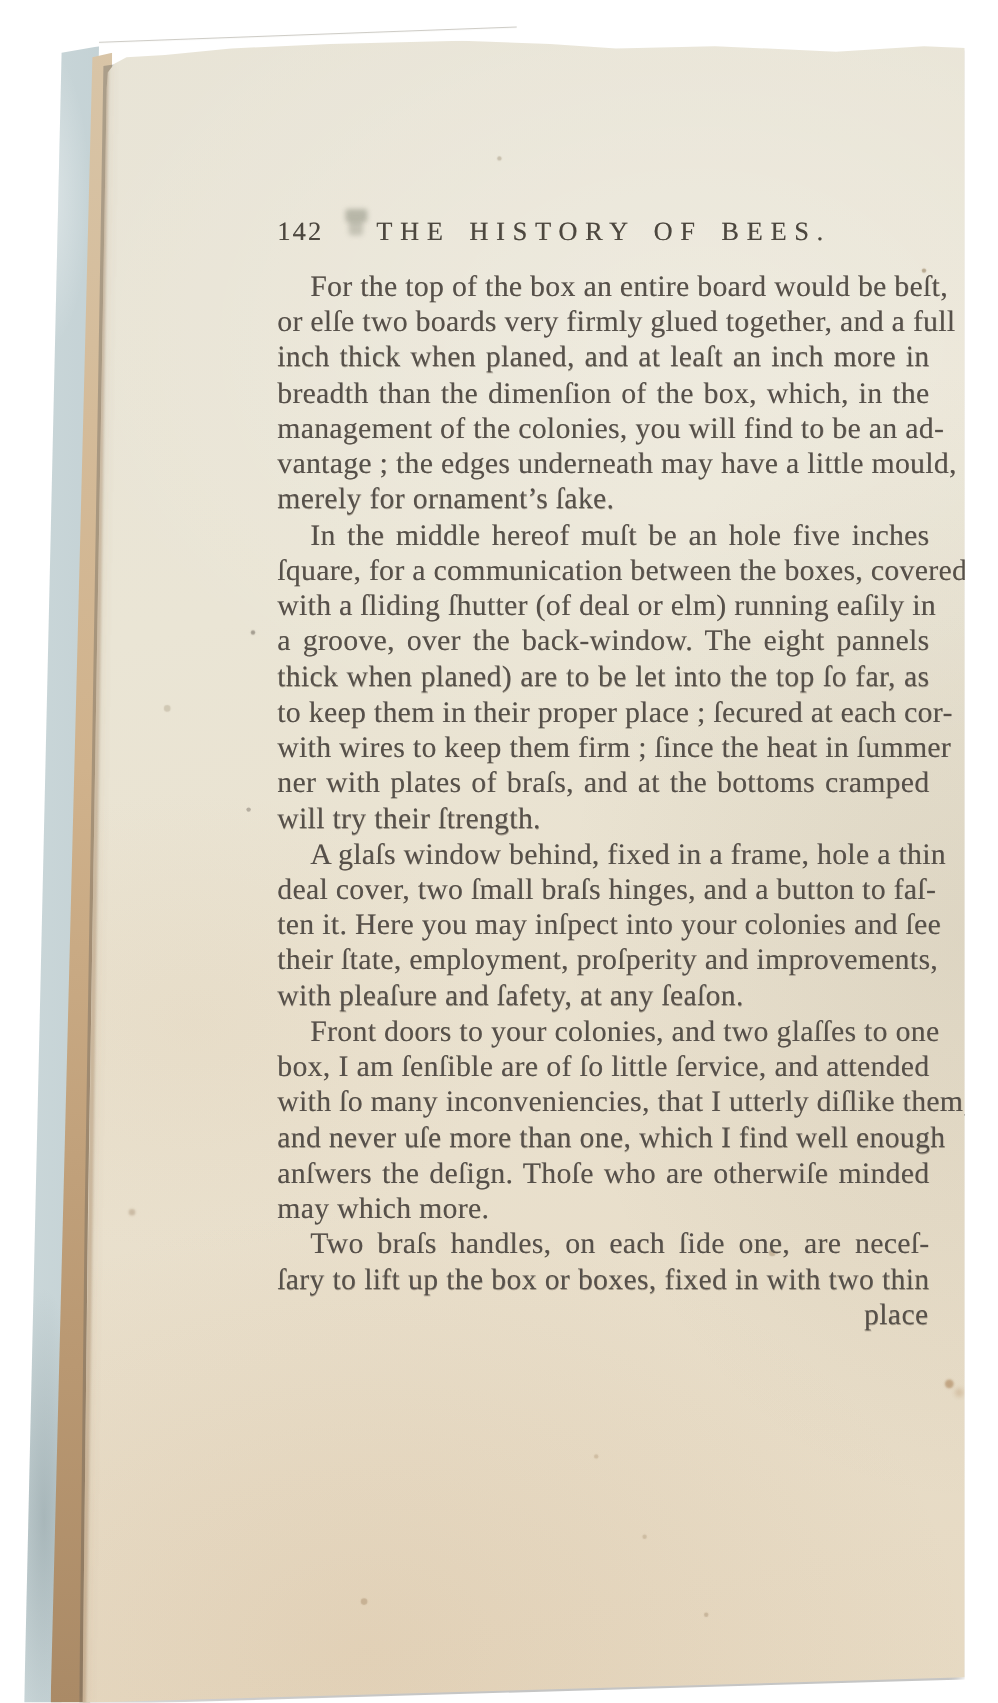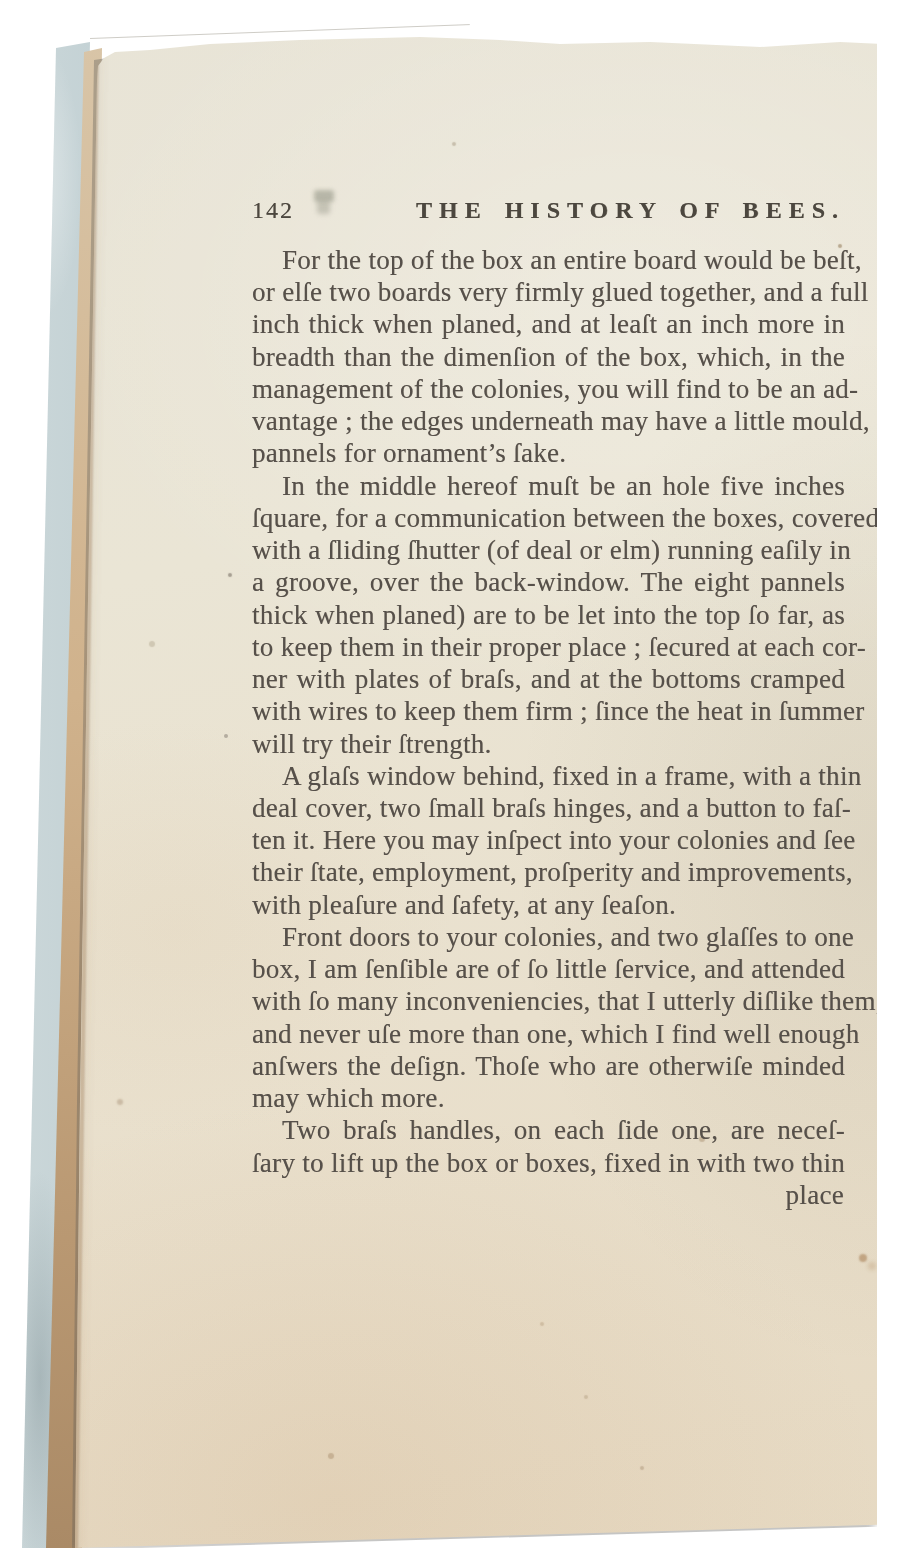--- a/index.html
+++ b/index.html
@@ -67,21 +67,21 @@
   
   .pagehead{position:absolute;left:252px;top:188px;width:593px;display:flex;align-items:baseline;
     color:#4c473f;font-size:24px;line-height:30px;
     text-shadow:.3px .3px .6px rgba(90,80,70,.55);}
   .pagenum{letter-spacing:2px;}
   .smudge{position:relative;width:34px;height:30px;margin-left:14px;}
   .smudge::before{content:"";position:absolute;left:6px;top:2px;width:20px;height:12px;
     background:rgba(108,112,96,.40);filter:blur(2.2px);border-radius:3px;}
   .smudge::after{content:"";position:absolute;left:9px;top:13px;width:13px;height:13px;
     background:rgba(108,112,96,.30);filter:blur(2.5px);border-radius:3px;}
-  .runtitle{flex:1;text-align:right;letter-spacing:7px;word-spacing:4px;font-weight:bold;}
+  .runtitle{flex:1;text-align:left;letter-spacing:7px;word-spacing:4px;}
 
   
   .textblock{position:absolute;left:252px;top:244px;width:593px;
     color:#56504a;font-size:27px;letter-spacing:.3px;
     text-shadow:.3px .3px .6px rgba(95,85,72,.5);}
   .para{margin:0;}
   .line{height:32.24px;line-height:32.24px;white-space:nowrap;
     text-align:justify;text-align-last:justify;}
   .line.first{text-indent:30px;}
   .line.end{text-align-last:left;}
@@ -107,35 +107,35 @@
     </header>
 
     <main class="textblock">
       <div class="para">
         <div class="line first">For the top of the box an entire board would be beſt,</div>
         <div class="line">or elſe two boards very firmly glued together, and a full</div>
         <div class="line">inch thick when planed, and at leaſt an inch more in</div>
         <div class="line">breadth than the dimenſion of the box, which, in the</div>
         <div class="line">management of the colonies, you will find to be an ad-</div>
         <div class="line">vantage ; the edges underneath may have a little mould,</div>
-        <div class="line end">pannels for ornament’s ſake.</div>
+        <div class="line end">merely for ornament’s ſake.</div>
       </div>
       <div class="para">
         <div class="line first">In the middle hereof muſt be an hole five inches</div>
         <div class="line">ſquare, for a communication between the boxes, covered</div>
         <div class="line">with a ſliding ſhutter (of deal or elm) running eaſily in</div>
         <div class="line">a groove, over the back-window.  The eight pannels</div>
         <div class="line">thick when planed) are to be let into the top ſo far, as</div>
         <div class="line">to keep them in their proper place ; ſecured at each cor-</div>
+        <div class="line">with wires to keep them firm ; ſince the heat in ſummer</div>
         <div class="line">ner with plates of braſs, and at the bottoms cramped</div>
-        <div class="line">with wires to keep them firm ; ſince the heat in ſummer</div>
         <div class="line end">will try their ſtrength.</div>
       </div>
       <div class="para">
-        <div class="line first">A glaſs window behind, fixed in a frame, with a thin</div>
+        <div class="line first">A glaſs window behind, fixed in a frame, hole a thin</div>
         <div class="line">deal cover, two ſmall braſs hinges, and a button to faſ-</div>
         <div class="line">ten it.  Here you may inſpect into your colonies and ſee</div>
         <div class="line">their ſtate, employment, proſperity and improvements,</div>
         <div class="line end">with pleaſure and ſafety, at any ſeaſon.</div>
       </div>
       <div class="para">
         <div class="line first">Front doors to your colonies, and two glaſſes to one</div>
         <div class="line">box, I am ſenſible are of ſo little ſervice, and attended</div>
         <div class="line">with ſo many inconveniencies, that I utterly diſlike them,</div>
         <div class="line">and never uſe more than one, which I find well enough</div>

